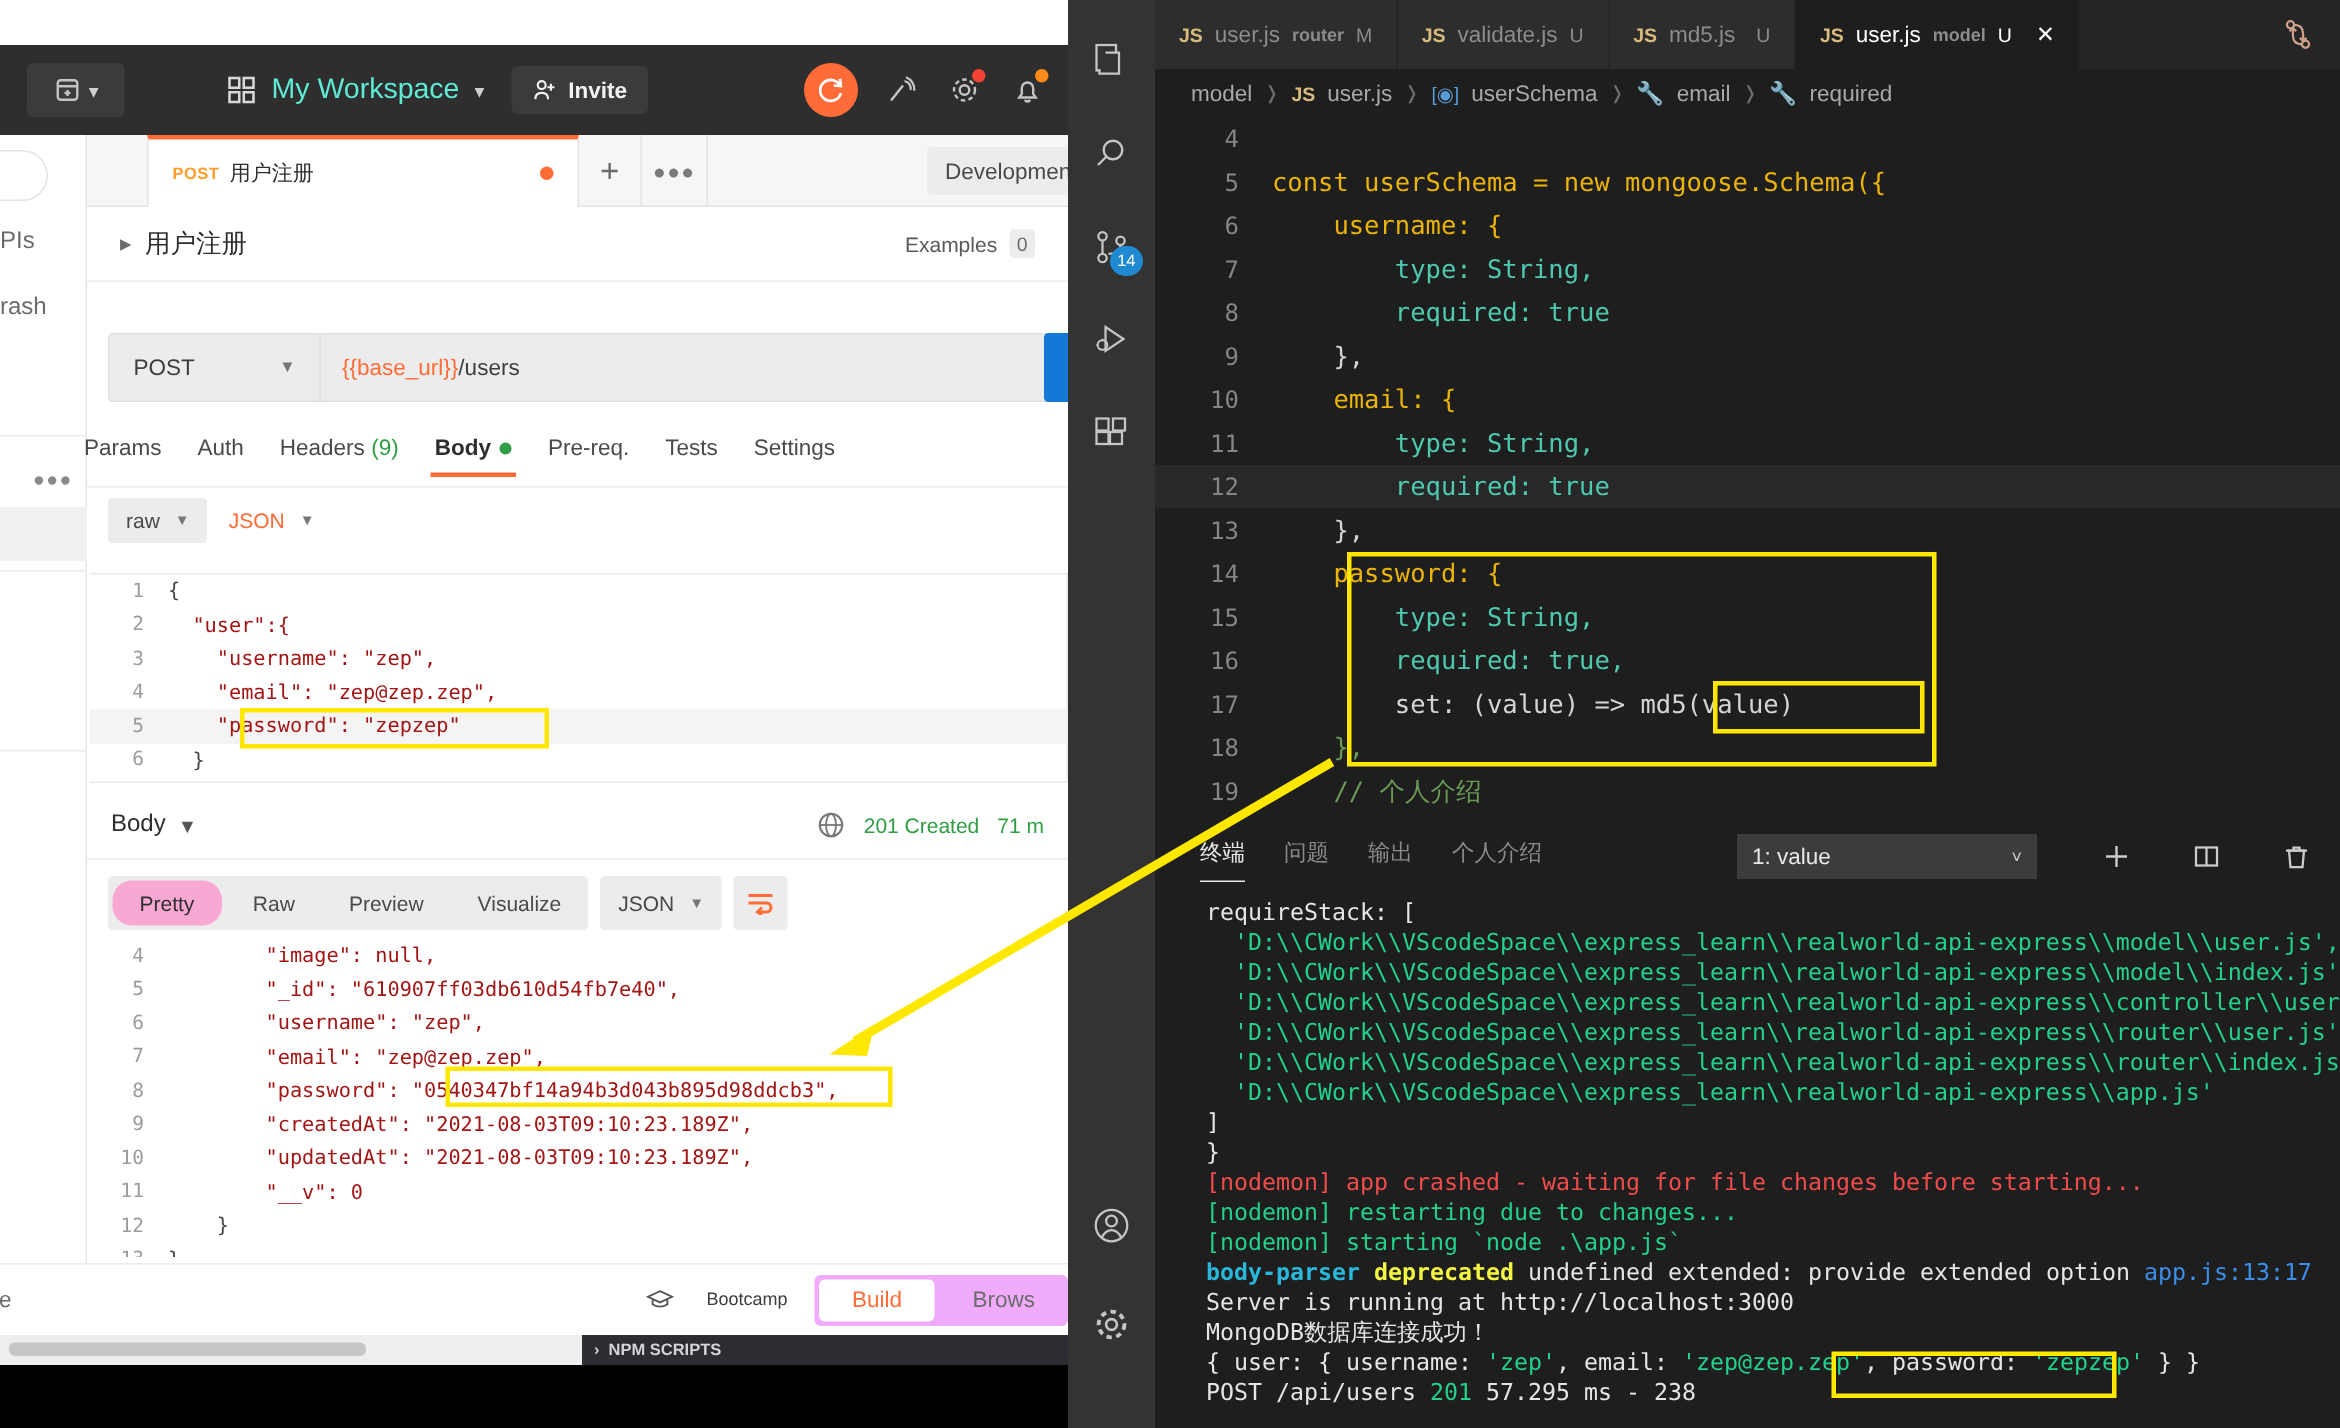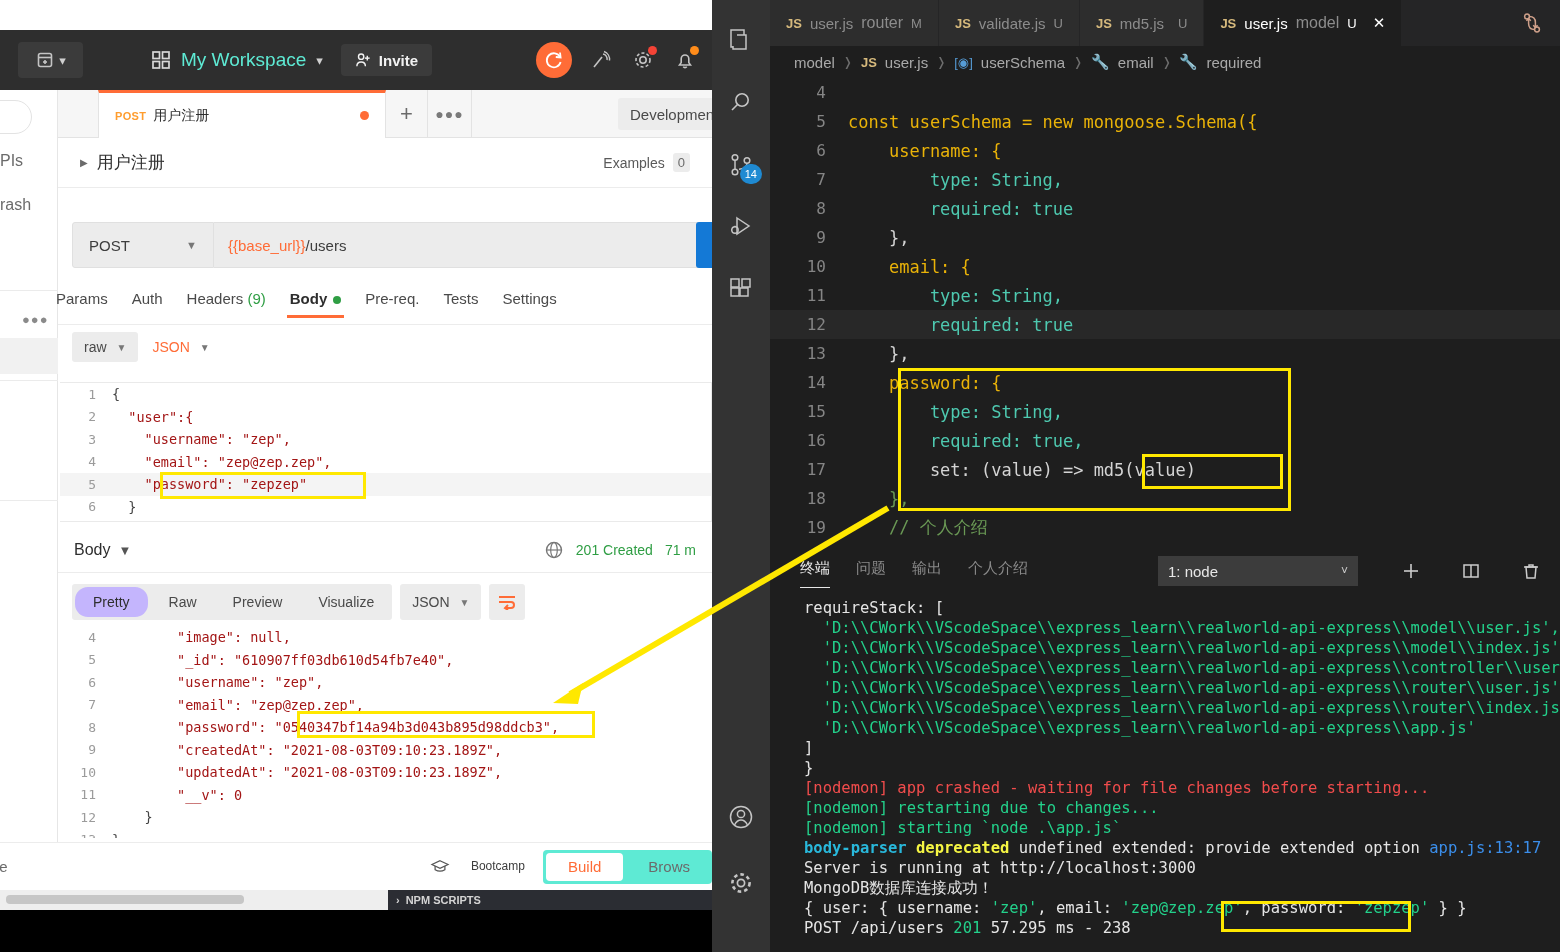--- a/index.html
+++ b/index.html
@@ -119,52 +119,52 @@
   
   .pm-respbar { position:absolute; left:58px; top:528px; width:654px; height:44px; background:#fff;
                 display:flex; align-items:center; padding:0 16px; }
   .pm-body-lbl { color:#2e2e2e; font-size:16px; }
   .pm-resp-right { margin-left:auto; display:flex; align-items:center; gap:12px; }
   .pm-status { color:#2f9e44; font-size:14px; }
   .pm-respdiv { position:absolute; left:58px; top:572px; width:654px; height:1px; background:#ececec; }
   .pm-resptabs { position:absolute; left:72px; top:584px; display:flex; align-items:center; gap:8px; }
   .pm-seg { height:36px; background:#ececec; border-radius:3px; display:flex; align-items:center; }
   .pm-seg .sg { padding:0 18px; font-size:14px; color:#4a4a4a; height:36px; display:flex; align-items:center; }
-  .pm-seg .sg.active { background:#c4b5fd; color:#2e2e2e; border-radius:13px; margin:3px; height:30px; }
+  .pm-seg .sg.active { background:#f9a8d4; color:#2e2e2e; border-radius:13px; margin:3px; height:30px; }
   .pm-wrapbtn { width:36px; height:36px; background:#ececec; border-radius:3px; display:flex; align-items:center; justify-content:center; }
 
   .pm-resp-editor { position:absolute; left:60px; top:626px; width:652px; height:212px; background:#fff; overflow:hidden; }
 
   
   .pm-footer { position:absolute; left:0; bottom:62px; width:712px; height:48px; background:#ffffff;
                border-top:1px solid #ececec; display:flex; align-items:center; }
   .pm-foot-left { color:#6b6b6b; font-size:15px; margin-left:-4px; }
   .pm-bootcamp { margin-left:auto; display:flex; align-items:flex-start; gap:21px; color:#3d3d3d; font-size:12px; }
-  .pm-bb { margin-left:18px; display:flex; align-items:center; height:34px; background:#5eead4; border-radius:4px; }
+  .pm-bb { margin-left:18px; display:flex; align-items:center; height:34px; background:#f0abfc; border-radius:4px; }
   .pm-bb .b { padding:0 22px; height:20px; display:flex; align-items:center; font-size:15px; color:#6b6b6b; }
   .pm-bb .b.active { background:#fff; color:#ff6c37; border-radius:4px; margin:3px; height:28px; }
   .pm-scrollzone { position:absolute; left:0; bottom:42px; width:712px; height:20px; background:#eeeeee; }
   .pm-scrollbar { position:absolute; left:6px; top:5px; width:238px; height:9px; background:#c6c6c6; border-radius:4px; }
   .pm-blackbar { position:absolute; left:0; bottom:0; width:712px; height:42px; background:#000; }
   .npm-scripts { position:absolute; left:388px; bottom:42px; width:324px; height:20px; background:#2b2d33;
                  display:flex; align-items:center; color:#d4d4d4; font-size:11px; font-weight:bold; padding-left:8px; gap:6px; }
 
   
   #vscode { position:absolute; left:712px; top:0; width:848px; height:952px; background:#1e1e1e; }
   .vs-activity { position:absolute; left:0; top:0; width:58px; height:952px; background:#333333; }
   .vs-act-item { position:relative; width:58px; height:62px; display:flex; align-items:center; justify-content:center; }
   .vs-badge { position:absolute; right:8px; bottom:12px; min-width:20px; height:20px; border-radius:10px;
               background:#1f8ad2; color:#fff; font-size:11px; display:flex; align-items:center; justify-content:center; padding:0 5px; }
 
   .vs-tabbar { position:absolute; left:58px; top:0; width:790px; height:46px; background:#252526; display:flex; }
   .vs-tab { height:46px; display:flex; align-items:center; gap:8px; padding:0 16px; font-size:15px;
             color:#8c8c8c; background:#2d2d2d; border-right:1px solid #252526; }
   .vs-tab.active { background:#1e1e1e; color:#ffffff; }
   .js-badge { color:#d7ba7d; font-weight:bold; font-size:13px; }
-  .vs-tab .sub { color:#8c8c8c; font-size:16px; }
+  .vs-tab .sub { color:#8c8c8c; font-size:12px;font-weight:bold; }
   .vs-tab .mark { font-size:13px; }
   .vs-tab .close { margin-left:8px; font-size:15px; }
   .vs-tabbar-right { margin-left:auto; width:56px; display:flex; align-items:center; justify-content:center; }
 
   .vs-breadcrumb { position:absolute; left:58px; top:46px; width:790px; height:32px; background:#1e1e1e;
                    display:flex; align-items:center; padding-left:24px; gap:8px; font-size:15px; color:#a9a9a9; }
   .bc-sep { color:#6e6e6e; font-size:12px; }
 
   .vs-editor { position:absolute; left:58px; top:78px; width:790px; height:468px; background:#1e1e1e; overflow:hidden; }
   .vcode { font-family:"DejaVu Sans Mono","Liberation Mono",monospace; font-size:17px; }
@@ -647,21 +647,21 @@
           <span class="txt v-cmt">    // 个人介绍</span>
         </div>
     </div>
 
     <div class="vs-panel-tabs">
       <div class="pt active">终端</div>
       <div class="pt">问题</div>
       <div class="pt">输出</div>
       <div class="pt">个人介绍</div>
       <div class="vs-term-select">
-        <span>1: node</span>
+        <span>1: value</span>
         <span class="cv">˅</span>
       </div>
       <div class="vs-term-ic">
         <svg width="20" height="20" viewBox="0 0 20 20">
           <line x1="10" y1="3" x2="10" y2="17" stroke="#cccccc" stroke-width="1.6"></line>
           <line x1="3" y1="10" x2="17" y2="10" stroke="#cccccc" stroke-width="1.6"></line>
         </svg>
       </div>
       <div class="vs-term-ic">
         <svg width="20" height="20" viewBox="0 0 20 20">

